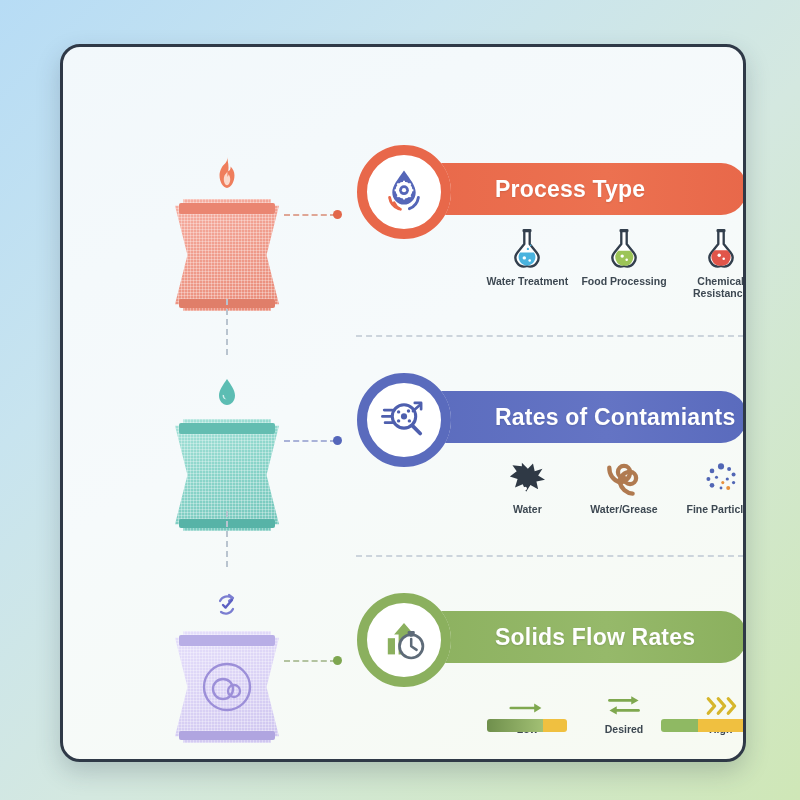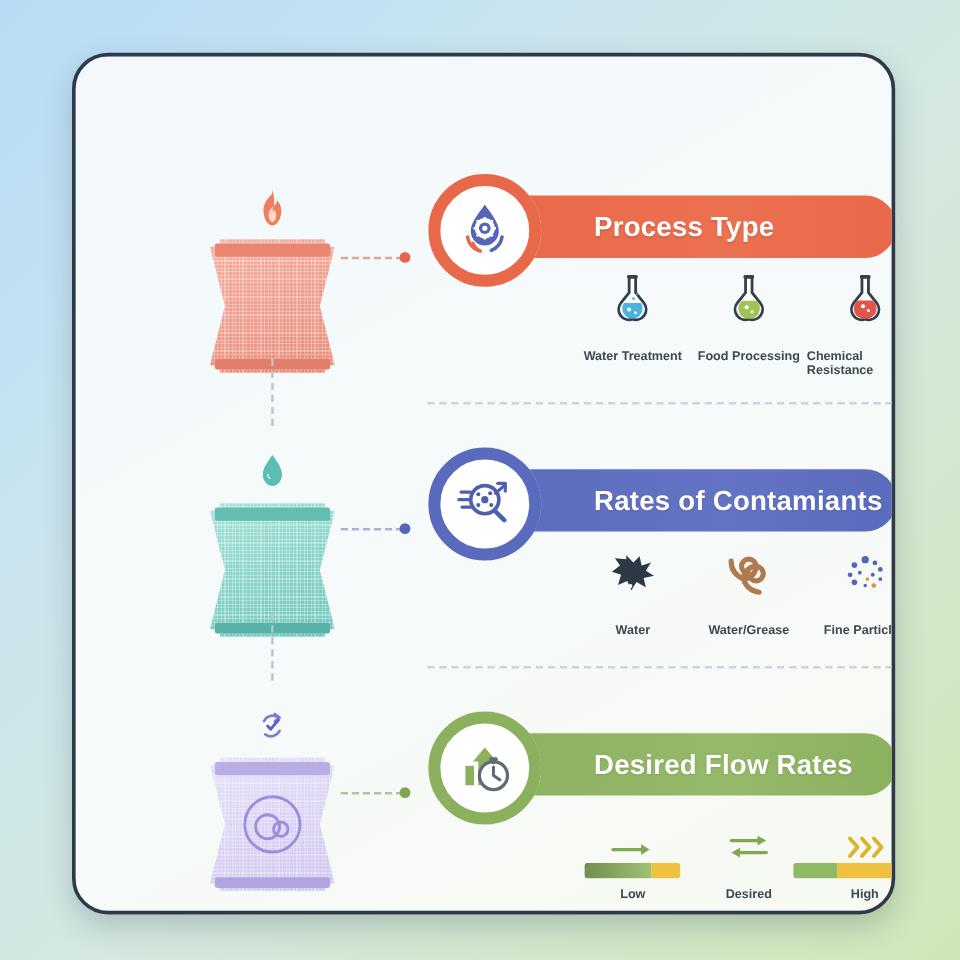--- a/index.html
+++ b/index.html
@@ -7,21 +7,21 @@
     width:800px;height:800px;overflow:hidden;
     font-family:"Liberation Sans","DejaVu Sans",sans-serif;
     background:linear-gradient(135deg,#b7dcf5 0%,#c8e4ef 28%,#d4e8e0 55%,#cfe7b7 100%);
   }
   .stage{position:relative;width:800px;height:800px;}
 
   
   .card{
     position:absolute;left:60px;top:44px;width:680px;height:712px;
     background:linear-gradient(150deg,#f2f8fb 0%,#f6fafb 45%,#f7faf2 100%);
-    border:3px solid #2f3947;border-radius:30px;
+    border:3px solid #2f3947;border-radius:20px;
     box-shadow:0 10px 24px rgba(40,55,75,.22);
     overflow:hidden;
   }
 
   
   .lane{position:absolute;left:104px;width:120px;}
   .lane.l1{top:100px;}
   .lane.l2{top:320px;}
   .lane.l3{top:532px;}
 
@@ -75,21 +75,21 @@
     content:"";position:absolute;inset:0;border-radius:50%;
     border:10px solid currentColor;box-sizing:border-box;
   }
   .ring svg{position:relative;width:54px;height:54px;}
 
   
   .items{position:absolute;left:130px;top:78px;width:290px;display:flex;}
   .item{flex:1;display:flex;flex-direction:column;align-items:center;}
   .item .glyph{height:48px;display:flex;align-items:flex-end;justify-content:center;}
   .item .lbl{
-    margin-top:22px;font-size:10.5px;color:#3d4852;line-height:1.15;
+    margin-top:6px;font-size:10.5px;color:#3d4852;text-align:center;line-height:1.15;
     font-weight:600;
   }
 
   
   .bars{position:absolute;left:130px;top:128px;width:290px;height:14px;}
   .bar{position:absolute;height:13px;border-radius:3px;overflow:hidden;display:flex;}
   .bar .seg{height:100%;}
 
   
   .divider{
@@ -314,21 +314,21 @@
           </div>
           <div class="lbl">Fine Particles</div>
         </div>
       </div>
     </div>
 
     <div class="divider d2"></div>
 
     <div class="sec sec3">
       <div class="pill" style="background:linear-gradient(90deg,#8bb05e 0%,#96b96a 60%,#8bb05e 100%)">
-        <span>Desired Flow Rates</span>
+        <span>Solids Flow Rates</span>
       </div>
       <div class="ring" style="color:#8bb05e">
         <svg viewBox="0 0 60 60" aria-hidden="true">
           <rect x="12" y="28" width="8" height="18" fill="#8bb05e"></rect>
           <path d="M24 46V24h-5l11-13 11 13h-5v22z" fill="#8bb05e"></path>
           <circle cx="38" cy="37" r="13" fill="#ffffff" stroke="#5e6b78" stroke-width="3"></circle>
           <rect x="34" y="20" width="8" height="3.6" rx="1.4" fill="#5e6b78"></rect>
           <rect x="36.4" y="23" width="3.2" height="3.4" fill="#5e6b78"></rect>
           <path d="M38 29v8l6 4" stroke="#5e6b78" stroke-width="2.8" fill="none" stroke-linecap="round" stroke-linejoin="round"></path>
         </svg>

